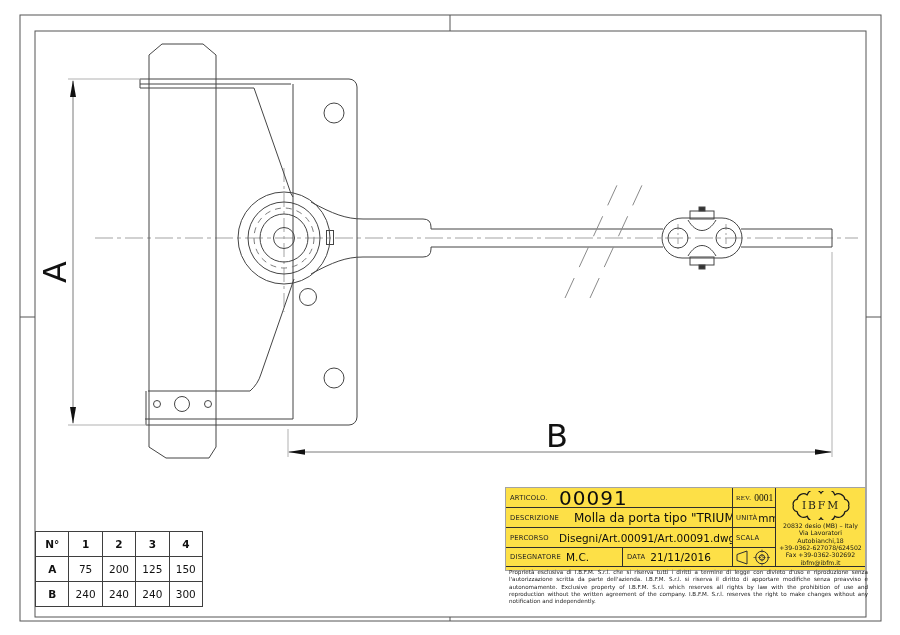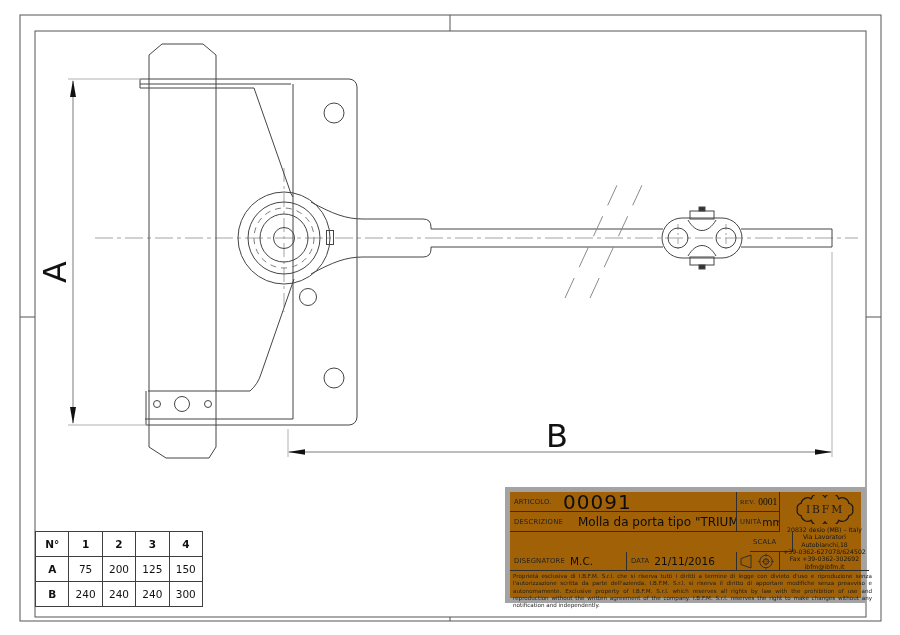--- a/index.html
+++ b/index.html
@@ -8,22 +8,22 @@
   #drawing-svg{position:absolute;left:0;top:0;}
 
   
   #size-table{position:absolute;left:35px;top:531px;width:168px;height:72px;
     border-collapse:collapse;table-layout:fixed;background:#fff;}
   #size-table td{border:1px solid #3f3f3f;text-align:center;vertical-align:middle;
     font-size:10.5px;color:#111;height:24px;padding:0;}
   #size-table td.hd{font-weight:bold;}
 
   
-  #title-block{position:absolute;left:505px;top:487px;width:361px;height:116px;
-    border:5px solid #a3a3a3;box-sizing:border-box;background:#a16207;}
+  #title-block{position:absolute;left:505px;top:487px;width:361px;height:84px;
+    border:1px solid #a3a3a3;box-sizing:border-box;background:#fde047;}
   .cell{position:absolute;box-sizing:border-box;display:flex;align-items:center;
     gap:5px;padding-left:4px;overflow:hidden;white-space:nowrap;}
   .br{border-right:1px solid #2e2e2e;}
   .bb{border-bottom:1px solid #2e2e2e;}
   .lbl{font-size:6.8px;color:#222;letter-spacing:.2px;}
   .lbl.w{min-width:44px;}
   .val{font-size:10.5px;color:#0d0d0d;}
   .val.big{font-size:20px;letter-spacing:1px;}
   .val.med{font-size:12px;}
   .cell-logo{flex-direction:column;justify-content:center;gap:2px;padding:3px 2px 0 2px;}
@@ -178,21 +178,25 @@
 
     <div class="cell br bb" style="left:0;top:20px;width:227px;height:20px;gap:20px;">
       <span class="lbl w">DESCRIZIONE</span>
       <span class="val med">Molla da porta tipo "TRIUMPH"</span>
     </div>
     <div class="cell br bb" style="left:227px;top:20px;width:43px;height:20px;padding-left:3px;gap:1px;">
       <span class="lbl">UNITÀ</span>
       <span class="val">mm</span>
     </div>
 
-    <div class="cell br bb" style="left:240px;top:40px;width:43px;height:20px;padding-left:3px;gap:17px;">
+    <div class="cell br bb" style="left:0;top:40px;width:227px;height:20px;">
+      <span class="lbl w">PERCORSO</span>
+      <span class="val">Disegni/Art.00091/Art.00091.dwg</span>
+    </div>
+    <div class="cell br bb" style="left:227px;top:40px;width:43px;height:20px;padding-left:3px;gap:17px;">
       <span class="lbl">SCALA</span>
       <span class="val">1:1</span>
     </div>
 
     <div class="cell br bb" style="left:0;top:60px;width:117px;height:19px;">
       <span class="lbl">DISEGNATORE</span>
       <span class="val">M.C.</span>
     </div>
     <div class="cell br bb" style="left:117px;top:60px;width:110px;height:19px;">
       <span class="lbl">DATA</span>

